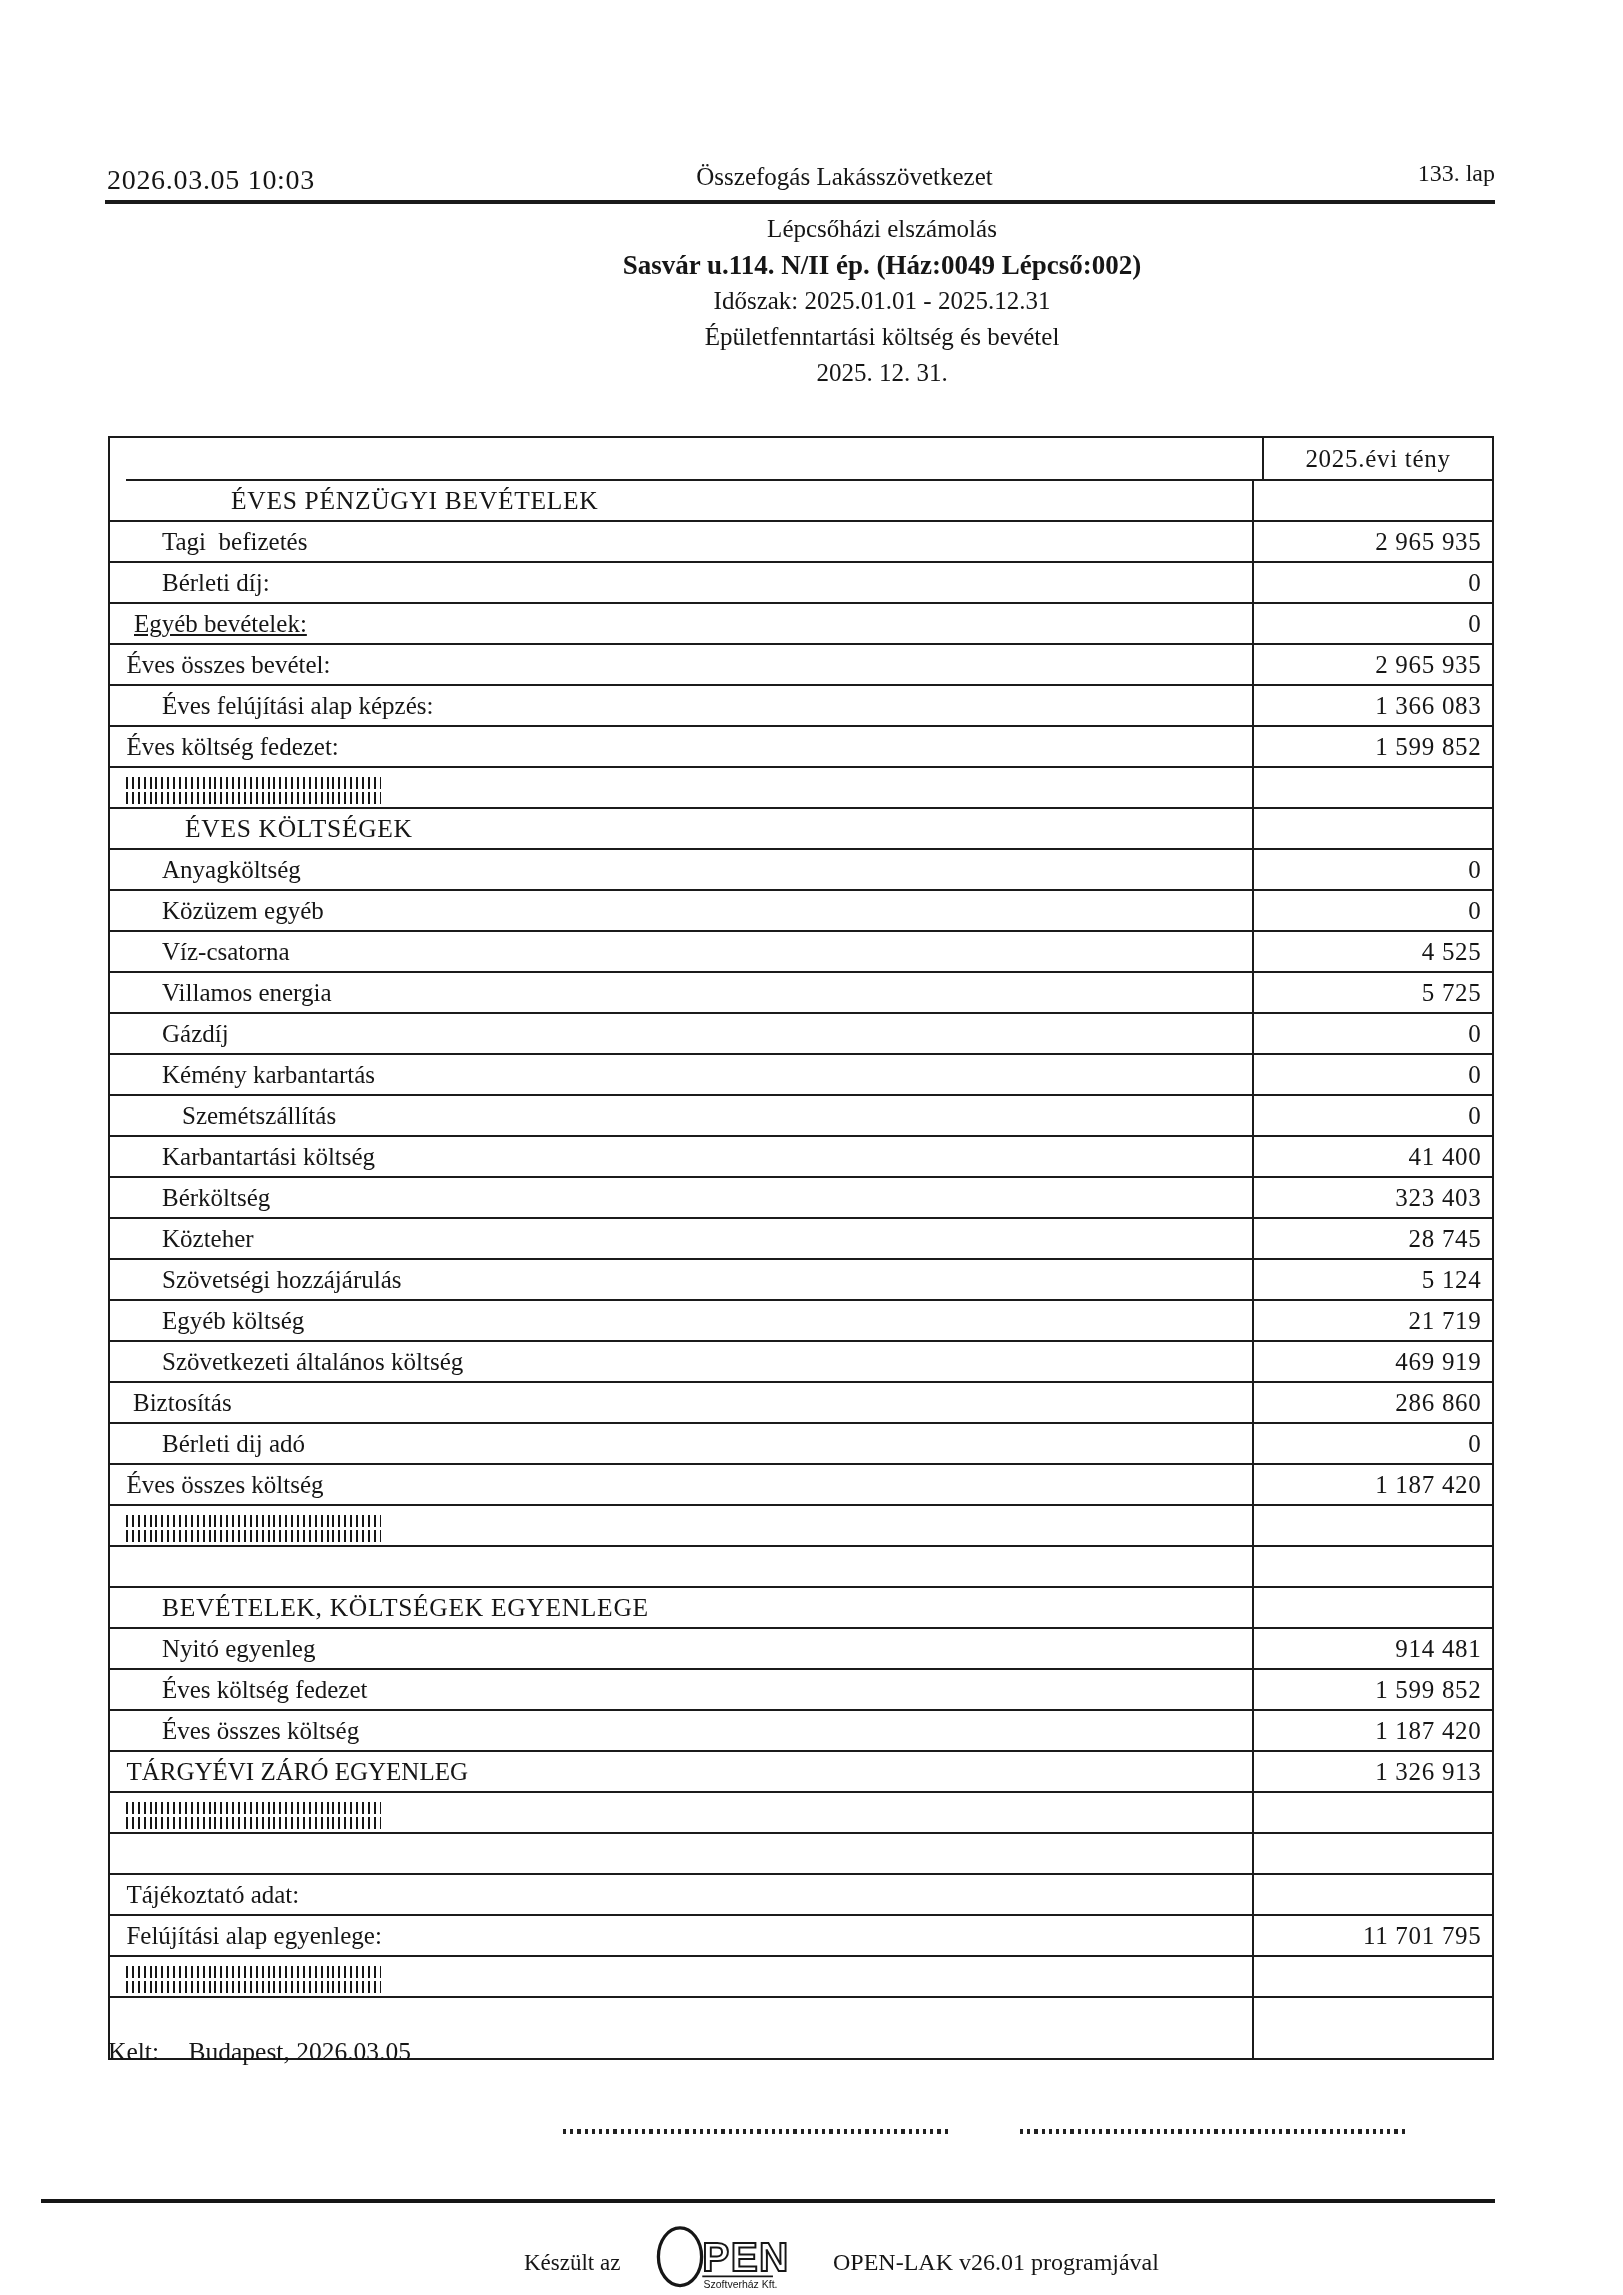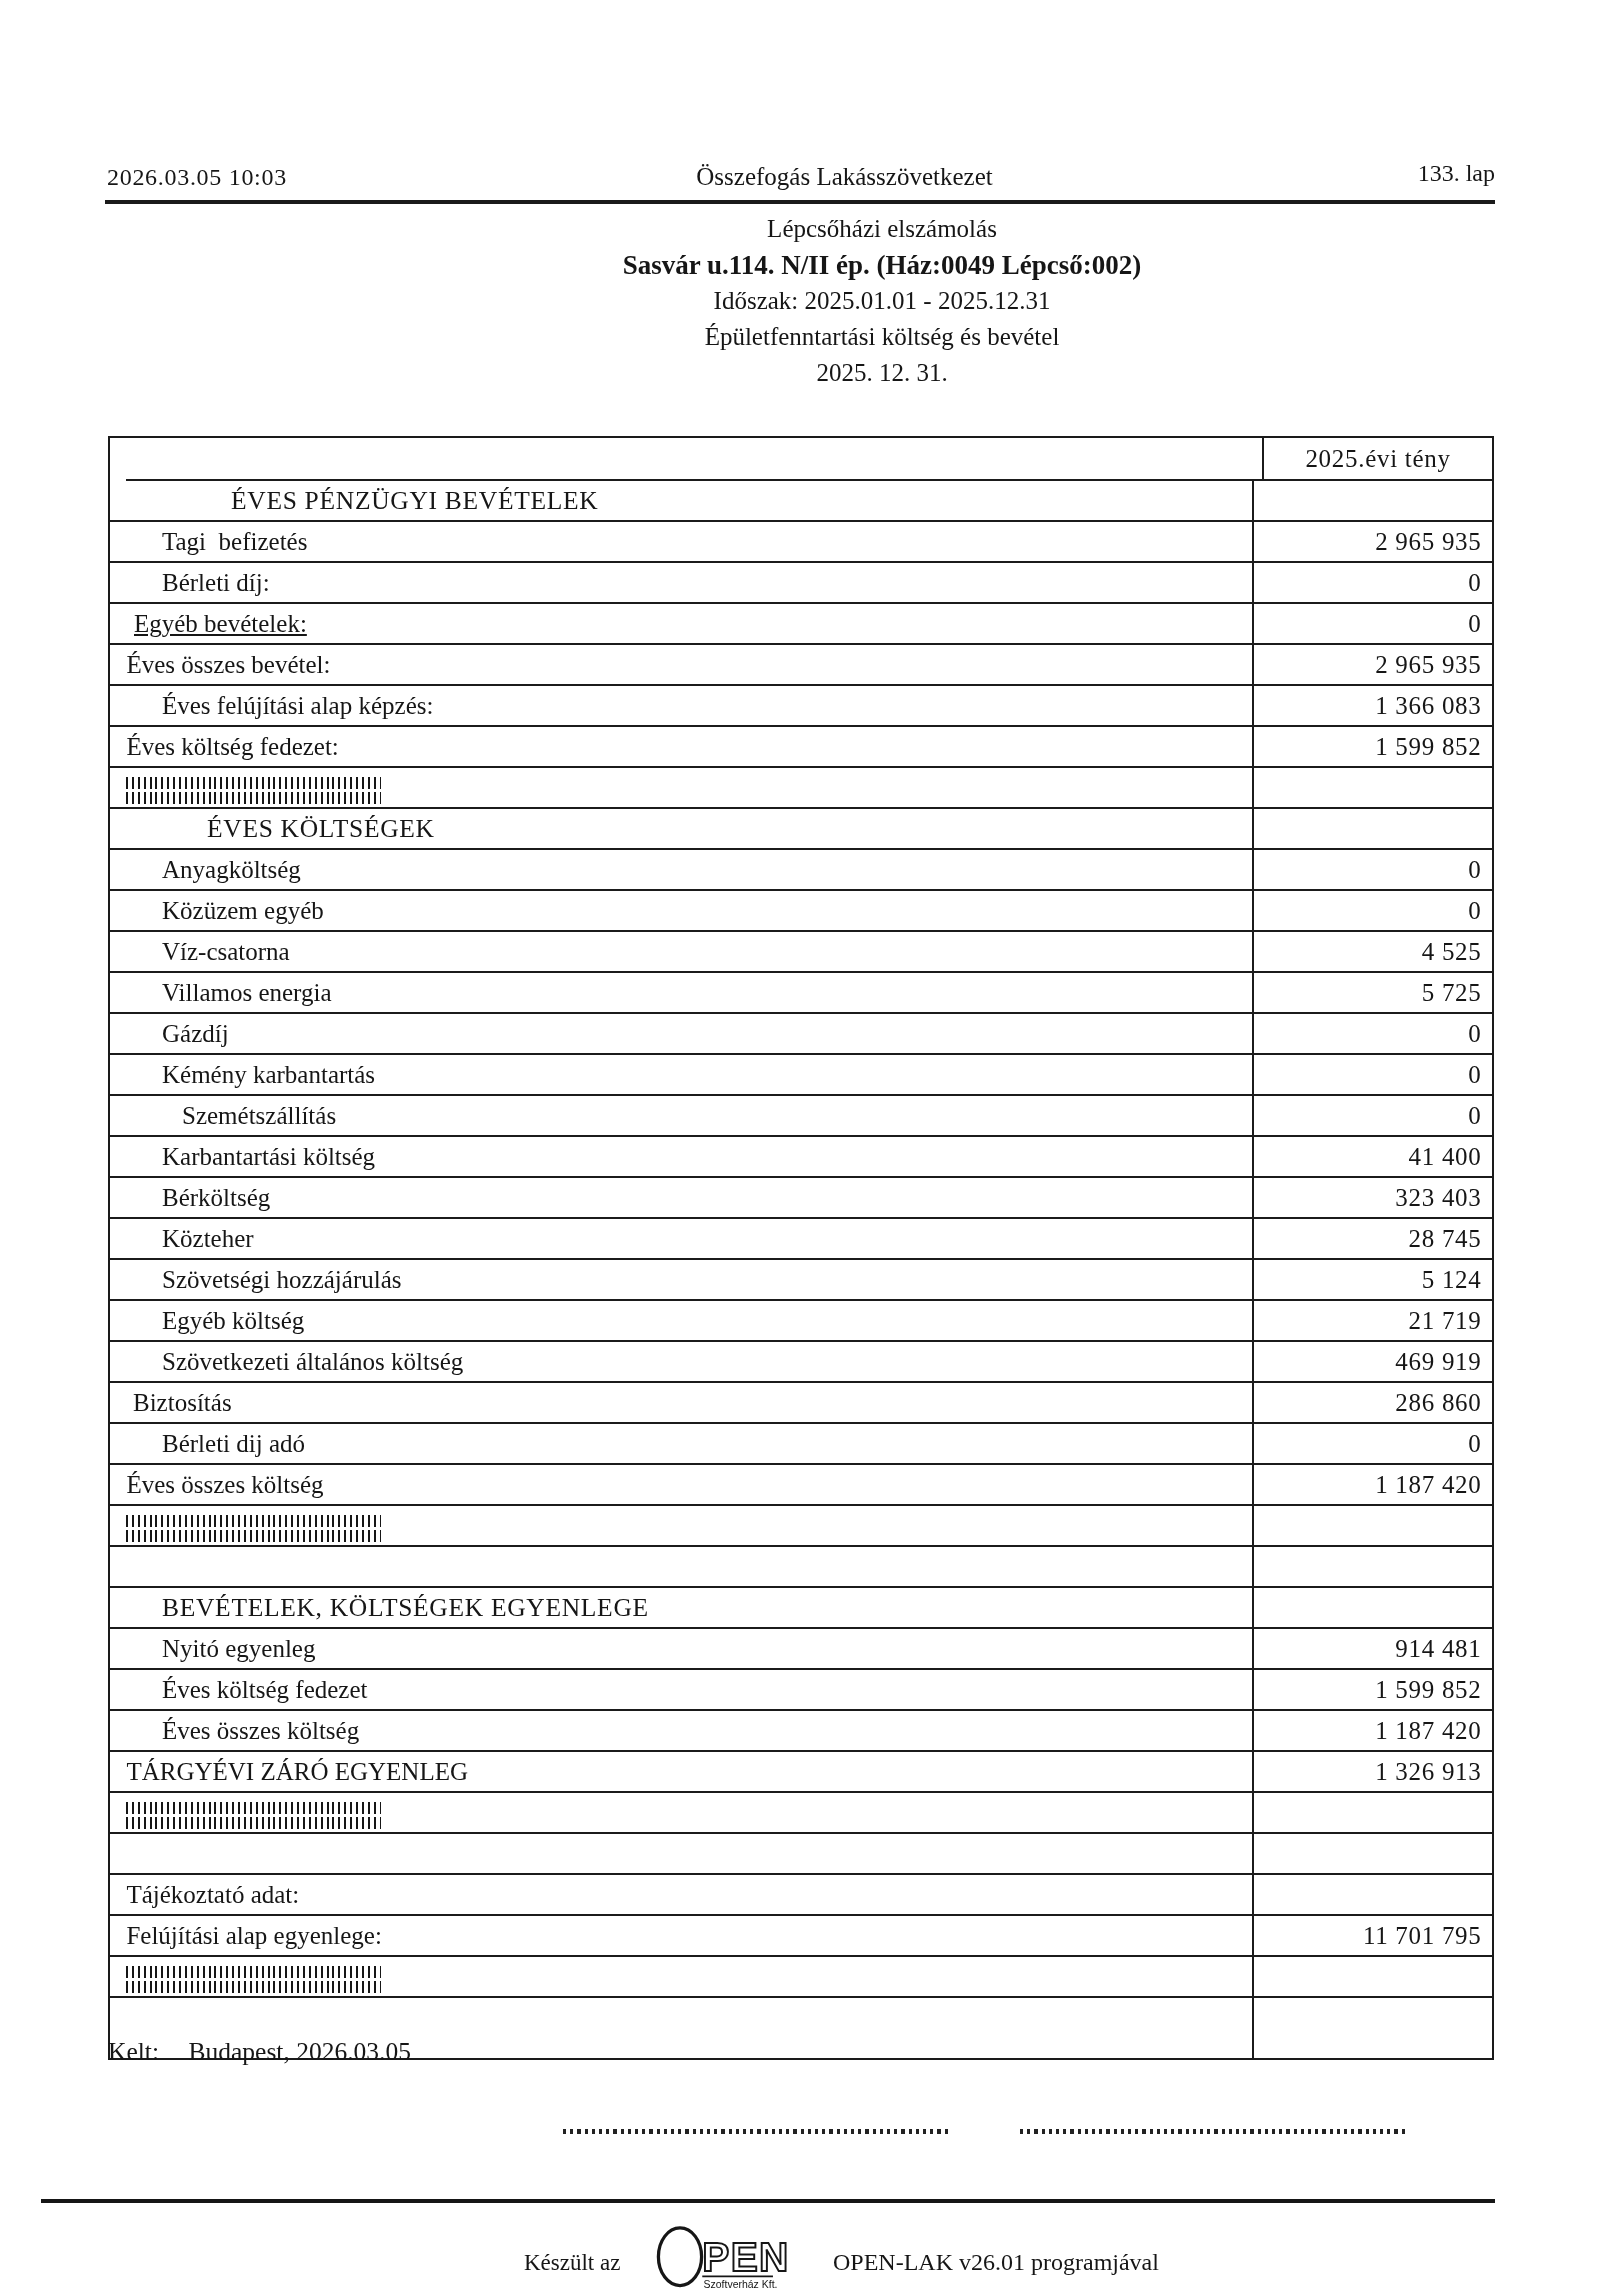--- a/index.html
+++ b/index.html
@@ -2,21 +2,21 @@
 <html style="font-size:10.5px"><head>
 <meta charset="utf-8">
 <style>
   html,body{margin:0;padding:0;}
   body{
     width:1623px;height:2295px;position:relative;background:#ffffff;
     font-family:"Liberation Serif","DejaVu Serif",serif;color:#161616;
     overflow:hidden;
   }
   
-  .ph-date{position:absolute;left:107px;top:164px;font-size:24px;letter-spacing:0.7px;}
+  .ph-date{position:absolute;left:107px;top:164px;font-size:28px;letter-spacing:0.7px;}
   .ph-org{position:absolute;left:190px;top:163px;width:1309px;text-align:center;font-size:25px;}
   .ph-page{position:absolute;left:1361px;top:160px;width:134px;text-align:right;font-size:24px;}
   .ph-rule{position:absolute;left:105px;top:200px;width:1390px;height:3.9px;background:#1a1a1a;}
   
   .title-block{position:absolute;left:190px;top:211px;width:1384px;text-align:center;}
   .title-line{font-size:25px;line-height:36px;}
   .title-line.bold{font-weight:bold;font-size:27px;}
   
   .stable{
     position:absolute;left:108px;top:436px;width:1382px;
@@ -99,21 +99,21 @@
     </div>
     <div class="trow total">
       <div class="cell-label" style="padding-left: 16.4px;">Éves költség fedezet:</div>
       <div class="cell-value">1 599 852</div>
     </div>
     <div class="trow hatch">
       <div class="cell-label" style="padding-left: 16.4px;"><div class="hatch-band"></div><div class="hatch-band"></div></div>
       <div class="cell-value"></div>
     </div>
     <div class="trow section">
-      <div class="cell-label" style="padding-left: 97px;">ÉVES KÖLTSÉGEK</div>
+      <div class="cell-label" style="padding-left: 75px;">ÉVES KÖLTSÉGEK</div>
       <div class="cell-value"></div>
     </div>
     <div class="trow item">
       <div class="cell-label" style="padding-left: 52px;">Anyagköltség</div>
       <div class="cell-value">0</div>
     </div>
     <div class="trow item">
       <div class="cell-label" style="padding-left: 52px;">Közüzem egyéb</div>
       <div class="cell-value">0</div>
     </div>

